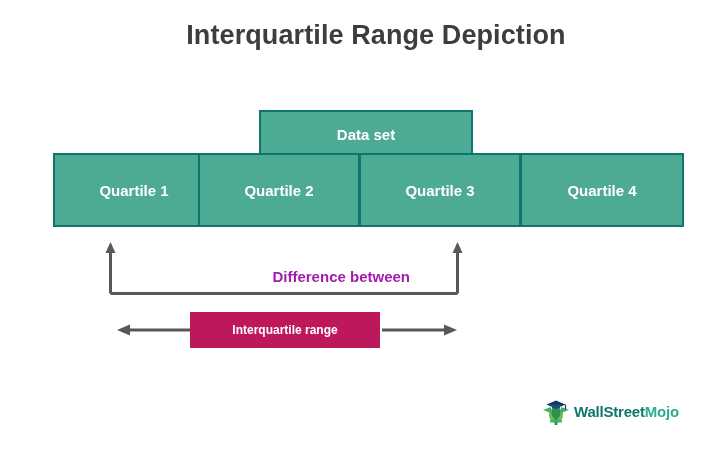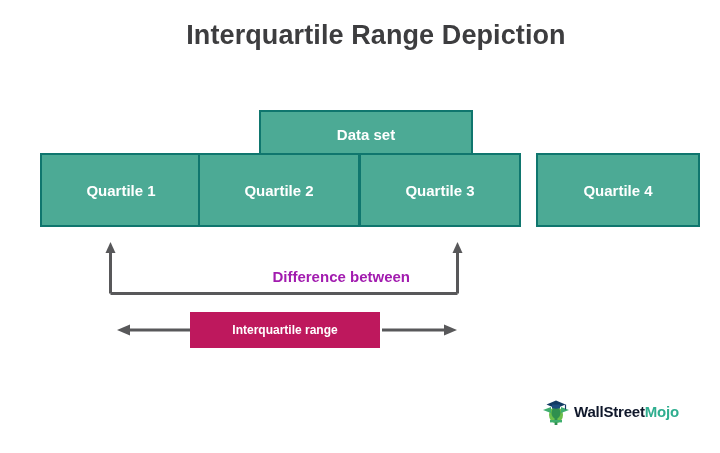--- a/index.html
+++ b/index.html
@@ -59,24 +59,24 @@
     top: 153px;
     width: 647px;
     height: 74px;
   }
   .box-quartile {
     top: 0;
     height: 74px;
     width: 162px;
     font-size: 15px;
   }
-  .q1 { left: 3px; }
+  .q1 { left: 16px; }
   .q2 { left: 161px; }
   .q3 { left: 322px; }
-  .q4 { left: 483px; width: 164px; margin-left: 16px; }
+  .q4 { left: 483px; width: 164px; }
 
   
   .bracket {
     position: absolute;
     left: 104px;
     top: 240px;
     width: 360px;
     height: 56px;
   }
   .bracket svg { display: block; }
@@ -135,21 +135,21 @@
     flex: 0 0 auto;
     margin-right: 3px;
   }
   .logo-mark svg { display: block; }
   .logo-text {
     font-size: 15px;
     font-weight: bold;
     letter-spacing: -0.2px;
     white-space: nowrap;
   }
-  .logo-text .ws { color: #0f172a; }
+  .logo-text .ws { color: #0f766e; }
   .logo-text .mj { color: #2fae8f; margin-top: 40px; }
 </style>
 </head>
 <body>
 
 <div id="canvas">
 
   <div class="title">Interquartile Range Depiction</div>
 
   <div class="box box-dataset">

